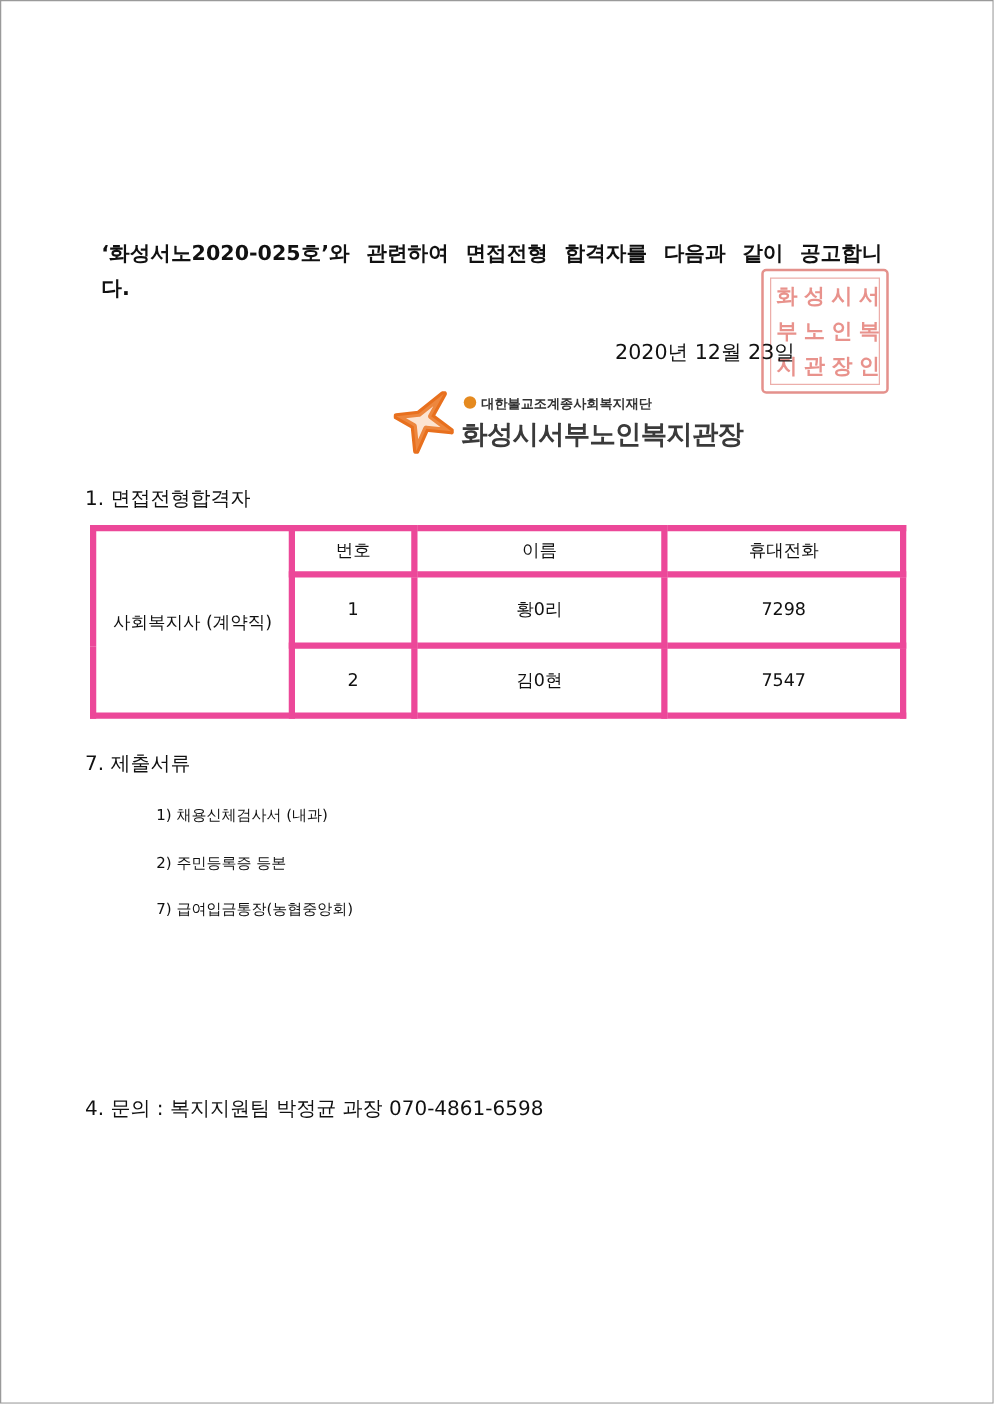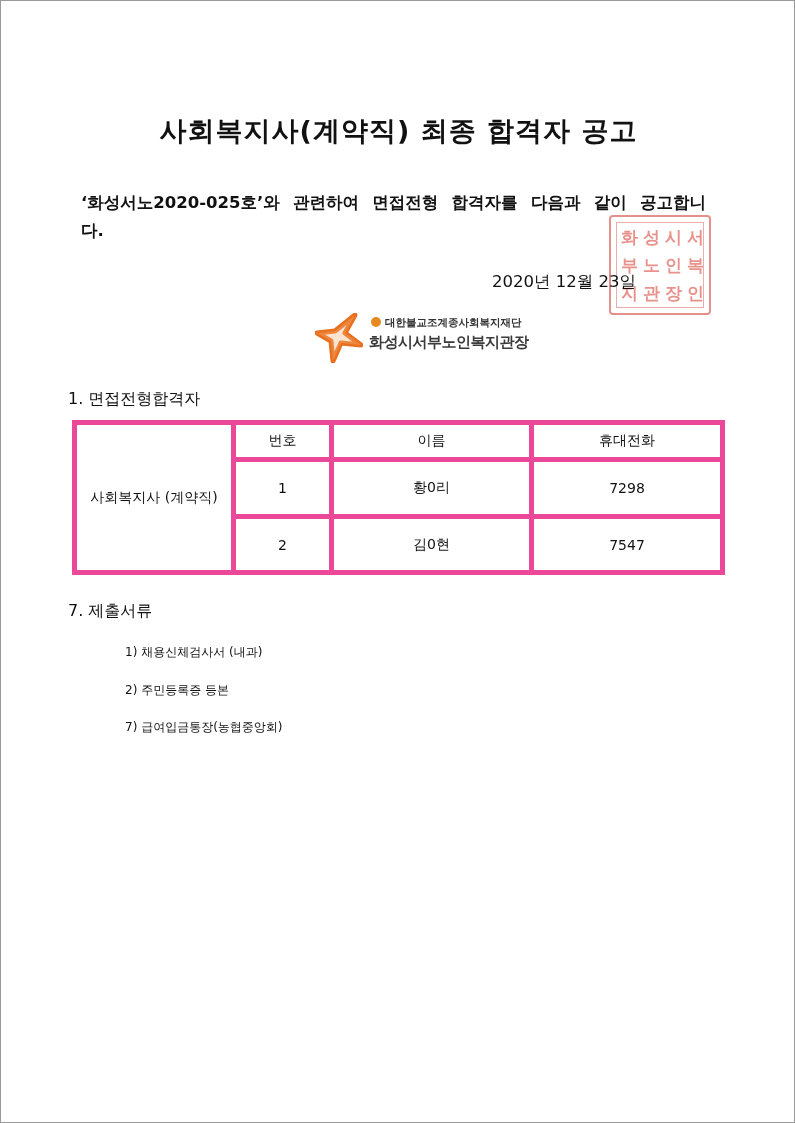--- a/index.html
+++ b/index.html
@@ -12,32 +12,31 @@
            text-align: justify; text-align-last: left; word-spacing: 6px; font-weight: bold; }
   .date { position: absolute; right: 158px; top: 270px; font-size: 16.5px; font-weight: 500; }
   .seal { position: absolute; left: 608px; top: 214px; width: 102px; height: 100px; border: 2px solid #e07e78;
           box-sizing: border-box; border-radius: 4px; opacity: .85; }
   .seal .inner { position: absolute; inset: 5px; border: 1.5px solid #e9a19c; }
   .seal .ch { position: absolute; color: #e57f78; font-size: 17px; font-weight: bold; line-height: 1; }
   .logo { position: absolute; left: 314px; top: 312px; height: 52px; width: 280px; }
   .logo svg { position: absolute; left: 0; top: 0; }
   .logo .org-small { position: absolute; left: 56px; top: 3px; font-size: 10.5px; color: #333; font-weight: bold; white-space: nowrap; }
   .logo .org-badge { display: inline-block; width: 10px; height: 10px; border-radius: 50%; background: #e58a1f; vertical-align: -1px; margin-right: 4px; }
-  .logo .org-big { position: absolute; left: 54px; top: 20px; font-size: 15px; color: #3a3a3a; font-weight: bold; letter-spacing: -0.5px; white-space: nowrap; }
+  .logo .org-big { position: absolute; left: 54px; top: 20px; font-size: 21px; color: #3a3a3a; font-weight: bold; letter-spacing: -0.5px; white-space: nowrap; }
   .sec { position: absolute; left: 67px; font-size: 16px; }
   table.result { position: absolute; left: 71px; top: 419px; border-collapse: collapse; font-size: 14px; }
   table.result td { border: 5px solid #ec4899; text-align: center; padding: 0; }
   .docs { position: absolute; left: 124px; font-size: 12px; }
 </style>
 </head>
 <body>
 
 <div class="page">
 
-  <div class="title">사회복지사(계약직) 최종 합격자 공고</div>
 
   <div class="intro">‘화성서노2020-025호’와 관련하여 면접전형 합격자를 다음과 같이 공고합니다.</div>
 
   <div class="seal">
     <div class="inner"></div>
     <span class="ch" style="left:10px;top:12px">화</span>
     <span class="ch" style="left:32px;top:12px">성</span>
     <span class="ch" style="left:54px;top:12px">시</span>
     <span class="ch" style="left:76px;top:12px">서</span>
     <span class="ch" style="left:10px;top:40px">부</span>
@@ -85,13 +84,14 @@
     </tr>
   </tbody>
     </table>
 
   <div class="sec" style="top:600px">7. 제출서류</div>
   <div class="docs" style="top:643px">1) 채용신체검사서 (내과)</div>
   <div class="docs" style="top:681px">2) 주민등록증 등본</div>
   <div class="docs" style="top:718px">7) 급여입금통장(농협중앙회)</div>
 
 
+  <div class="sec" style="top:876px">4. 문의 : 복지지원팀 박정균 과장 070-4861-6598</div>
 </div>
 
 </body></html>

